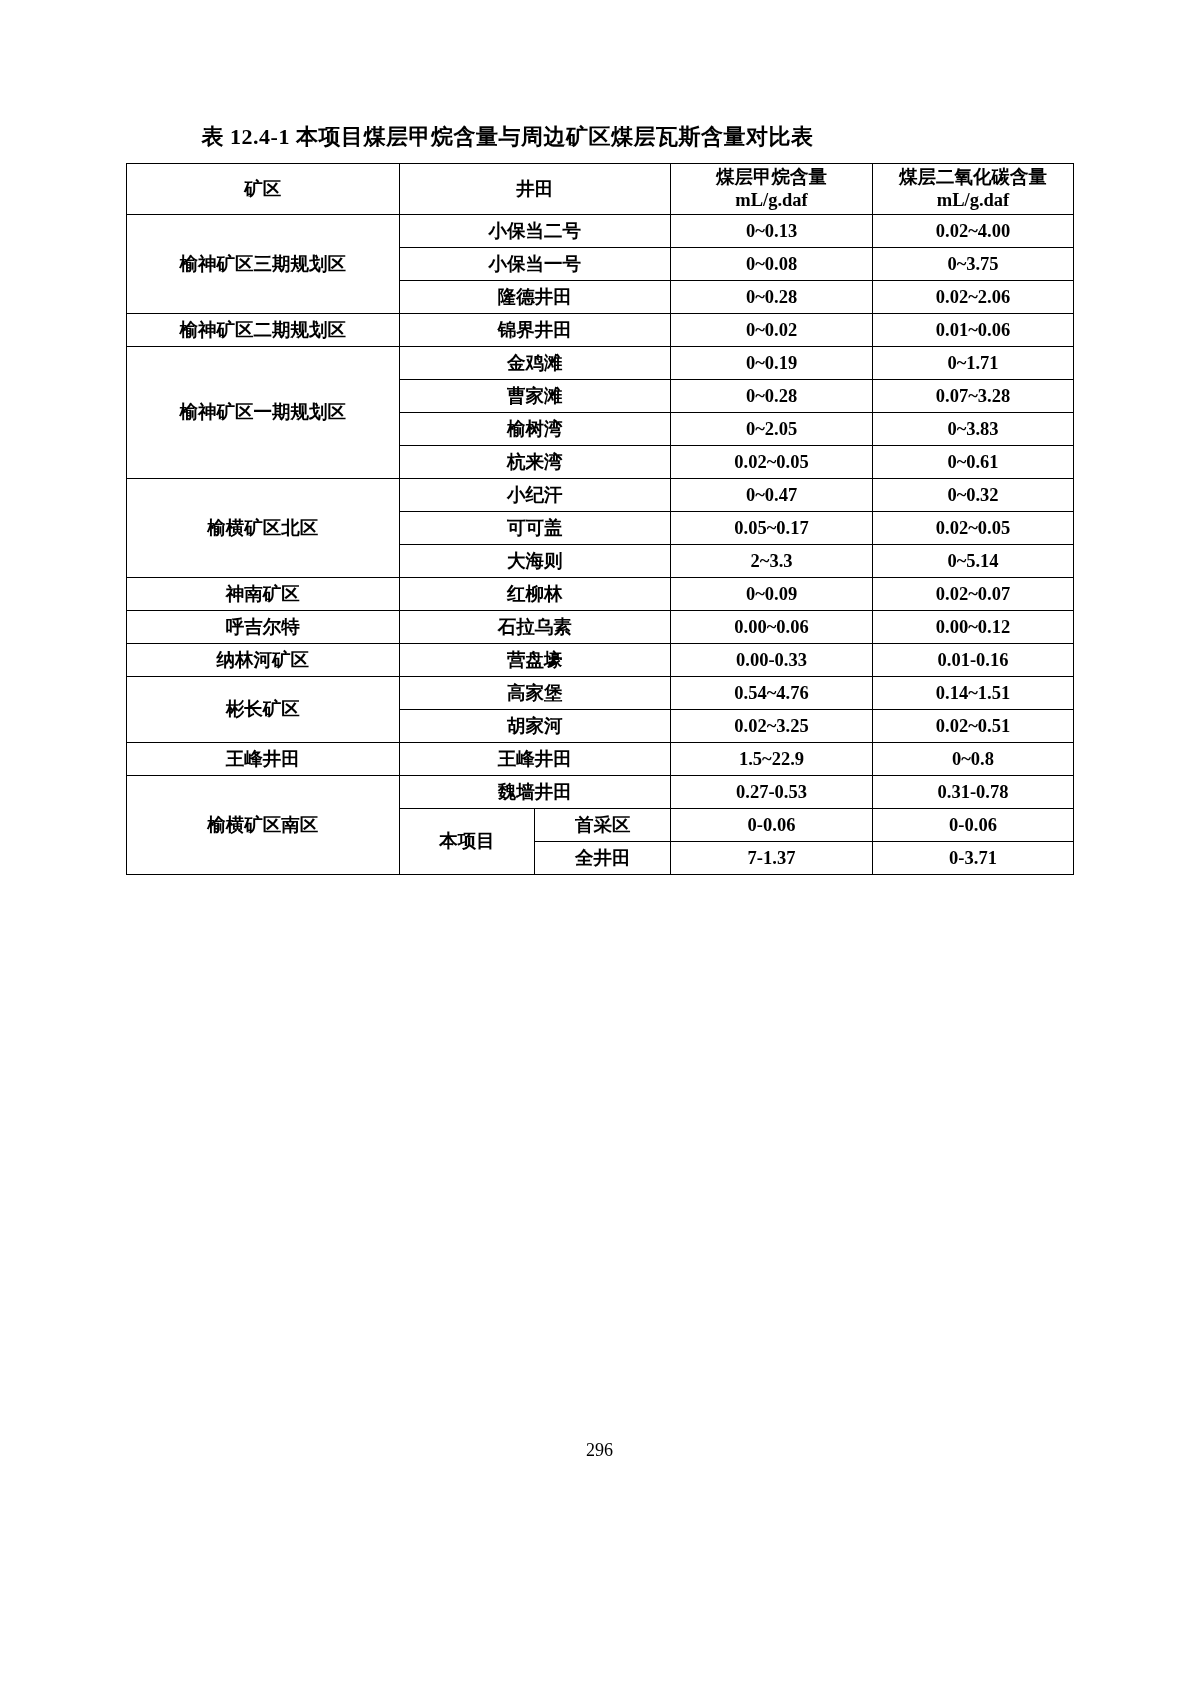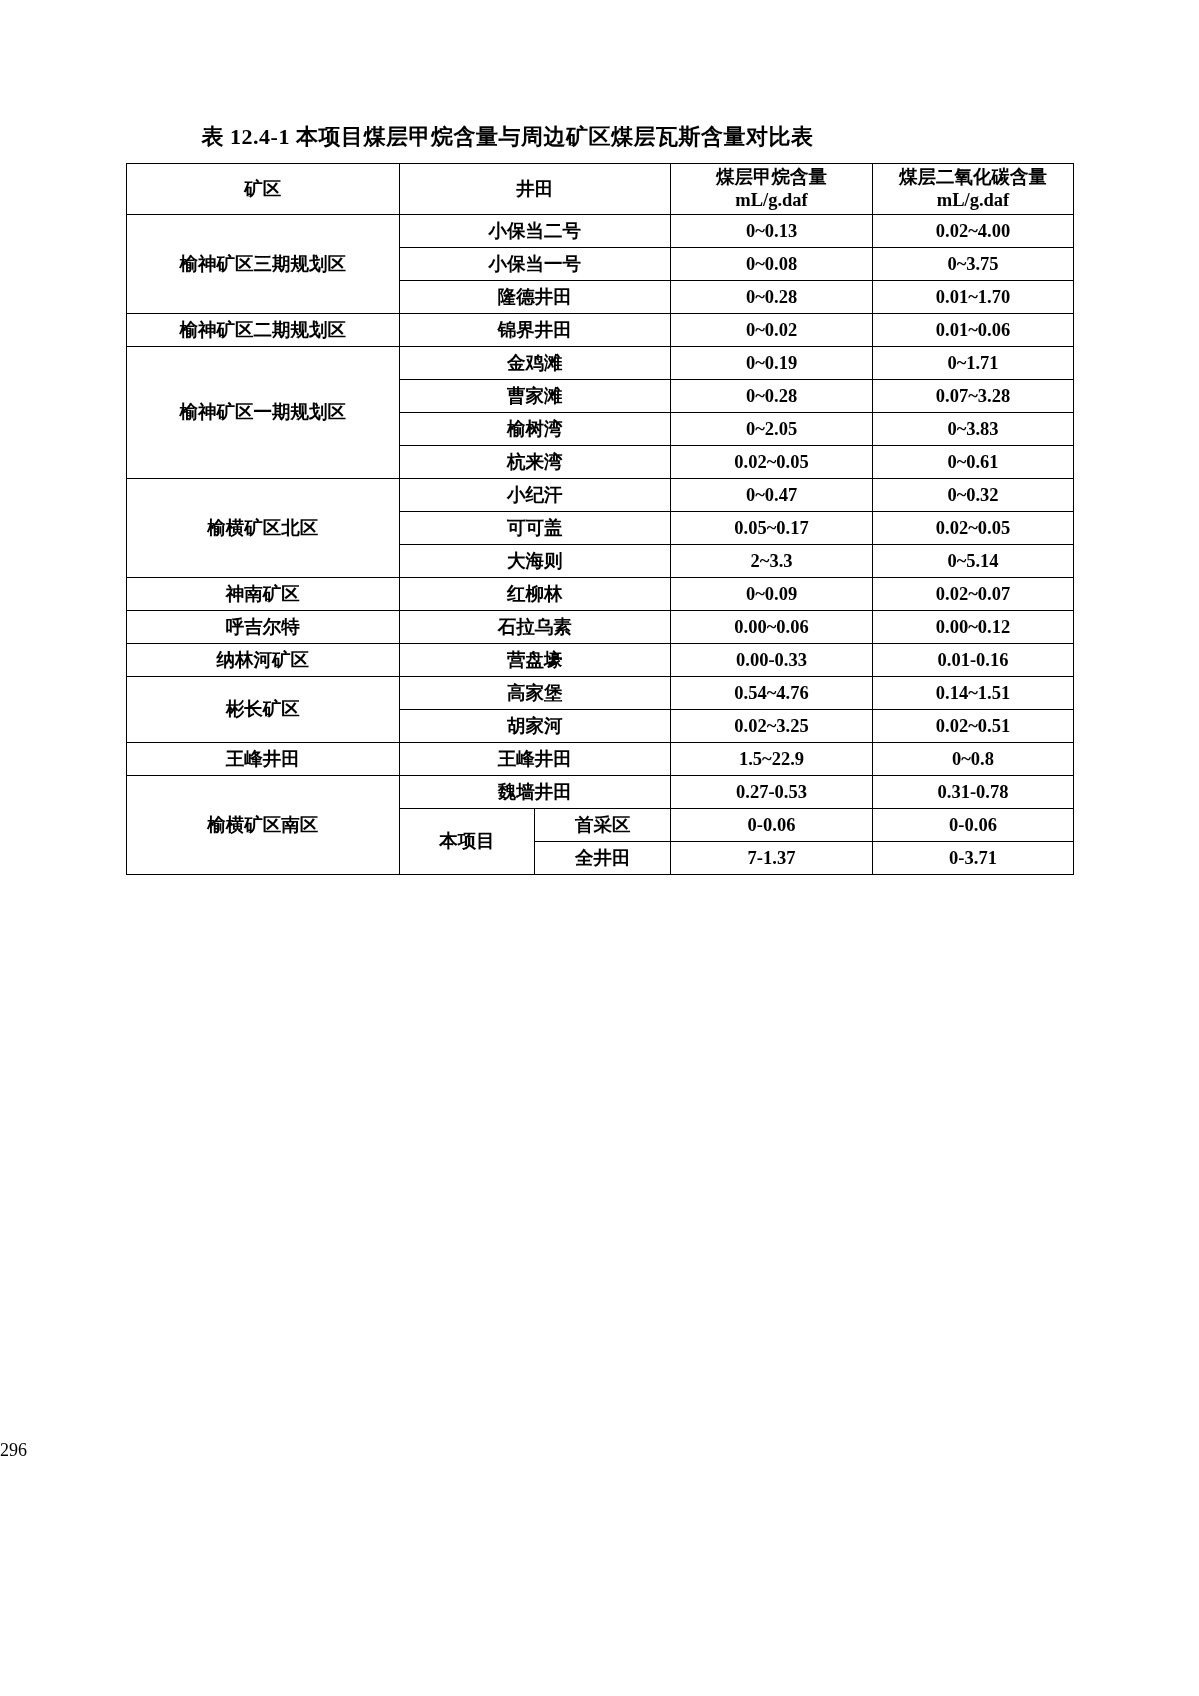--- a/index.html
+++ b/index.html
@@ -57,20 +57,21 @@
   .col-b { width: 127px; }
   .col-b2 { width: 127px; }
   .col-c { width: 189px; }
   .col-d { width: 188px; }
   .unit-line { display: block; }
   .page-number {
     position: absolute;
     left: 0;
     top: 1440px;
     width: 1199px;
+    text-align: center;
     font-size: 18px;
   }
 </style>
 </head>
 <body>
 
 <div class="page">
 
   <div class="table-title">表 12.4-1  本项目煤层甲烷含量与周边矿区煤层瓦斯含量对比表</div>
 
@@ -103,21 +104,21 @@
         <td>0.02~4.00</td>
       </tr>
       <tr>
         <td colspan="2">小保当一号</td>
         <td>0~0.08</td>
         <td>0~3.75</td>
       </tr>
       <tr>
         <td colspan="2">隆德井田</td>
         <td>0~0.28</td>
-        <td>0.01~1.70</td>
+        <td>0.02~2.06</td>
       </tr>
 
       <tr>
         <td>榆神矿区二期规划区</td>
         <td colspan="2">锦界井田</td>
         <td>0~0.02</td>
         <td>0.01~0.06</td>
       </tr>
 
       <tr>

